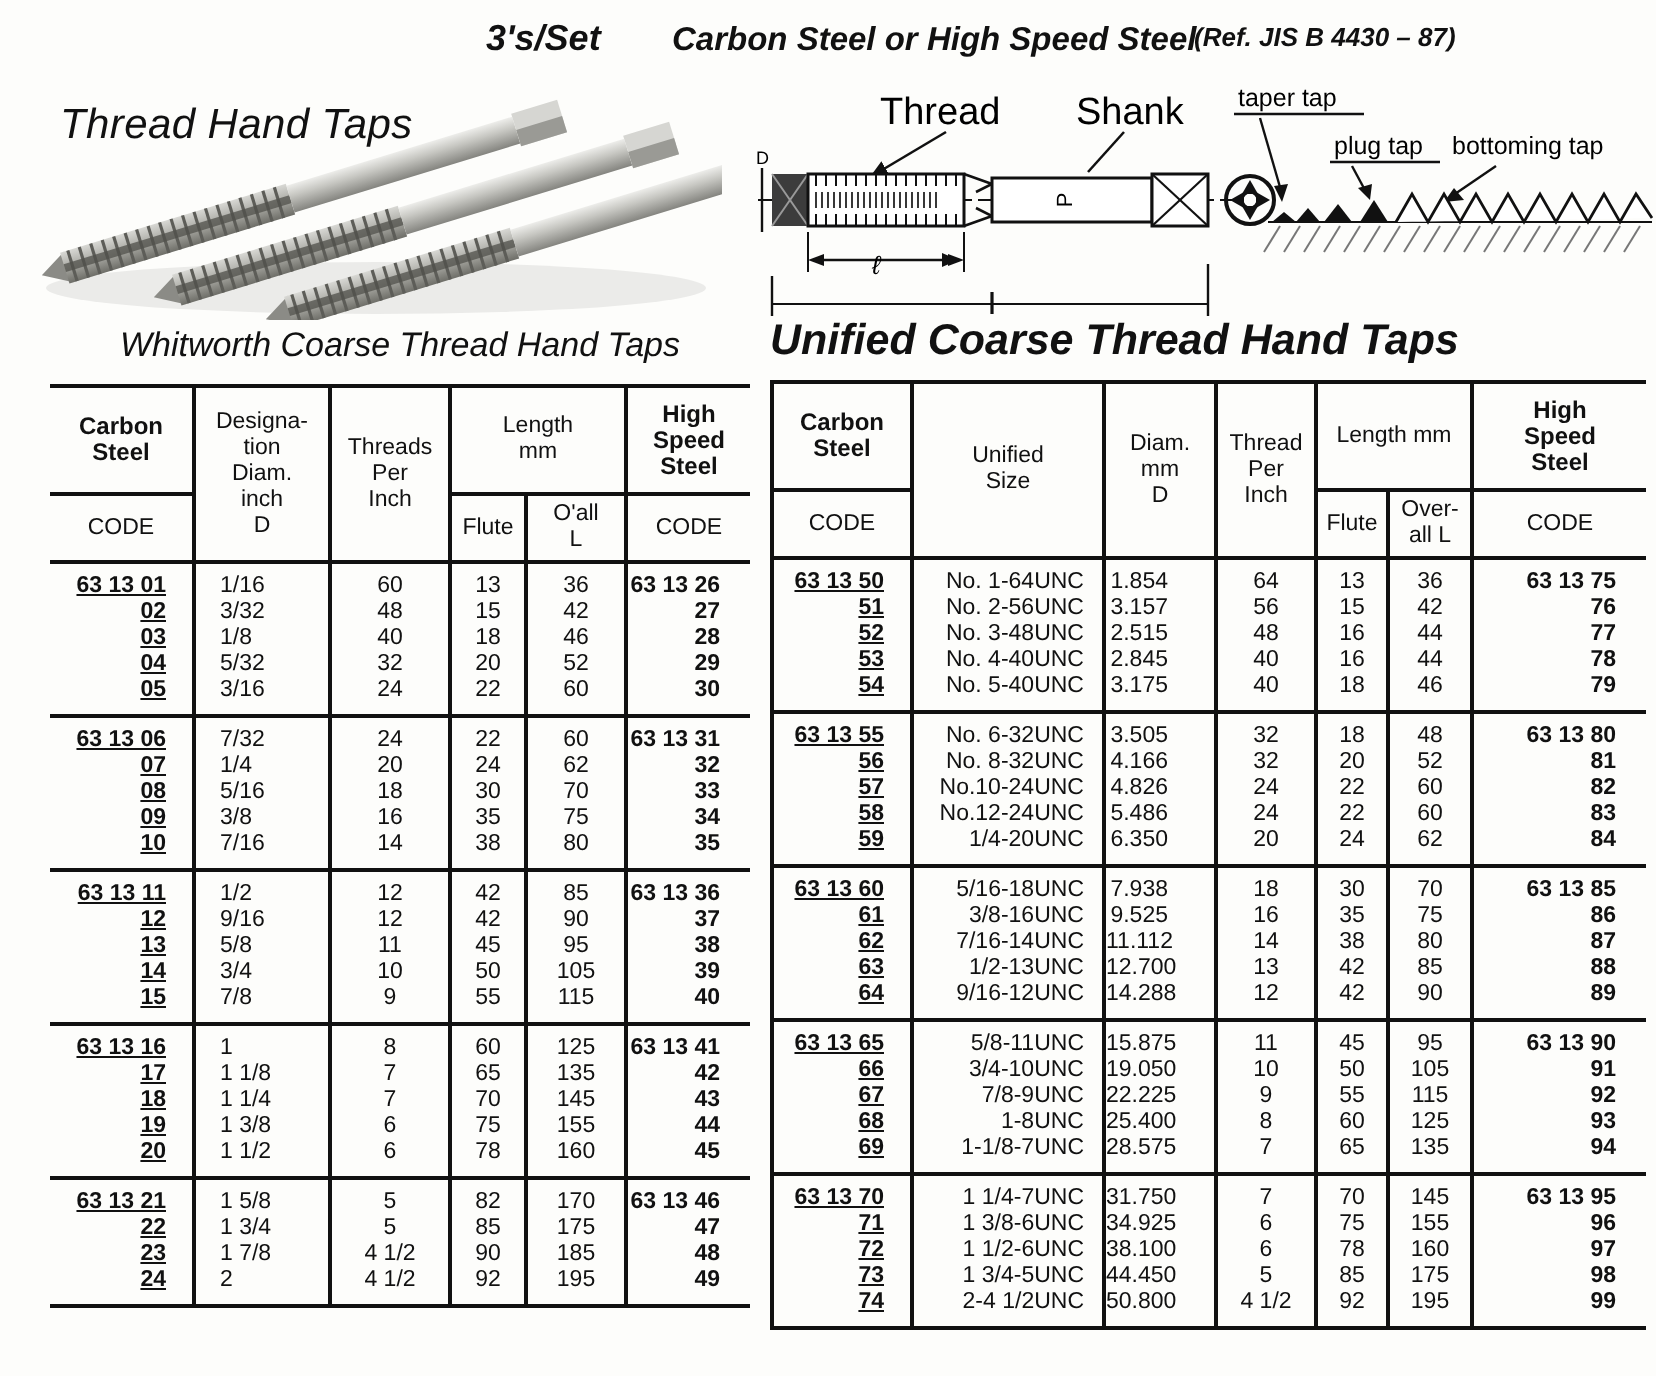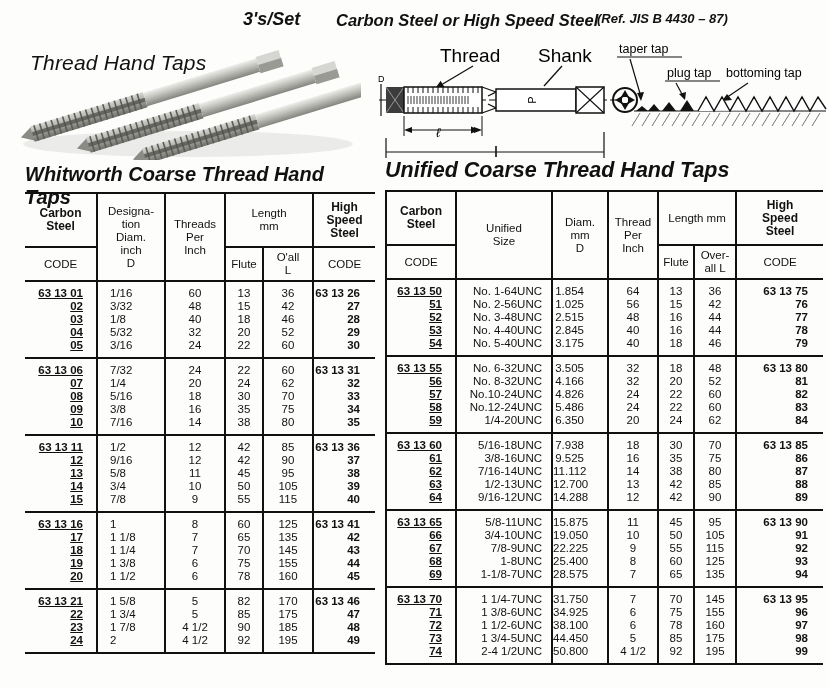--- a/index.html
+++ b/index.html
@@ -9,21 +9,21 @@
     font-family:"Liberation Sans","DejaVu Sans",sans-serif;
     -webkit-font-smoothing:antialiased;
   }
   .abs{position:absolute;}
   
   .pg-title{left:30px;top:7px;font-size:21px;font-weight:normal;font-style:italic;letter-spacing:.2px;margin-top:44px;}
   .set-label{left:243px;top:9px;font-size:18px;font-weight:bold;font-style:italic;}
   .mat-label{left:336px;top:11px;font-size:16.5px;font-weight:bold;font-style:italic;}
   .ref-label{left:597px;top:11px;font-size:13px;font-weight:bold;font-style:italic;}
   
-  .wt-title{left:25px;top:163px;width:350px;text-align:left;font-size:20px;font-weight:bold;font-style:italic;}
+  .wt-title{left:25px;top:163px;width:350px;text-align:center;font-size:17px;font-weight:normal;font-style:italic;}
   .ut-title{left:385px;top:158px;width:440px;text-align:left;font-size:21.5px;font-weight:bold;font-style:italic;}
   
   table.dtable{
     border-collapse:collapse;table-layout:fixed;
     border-top:2.5px solid #111;border-bottom:2.5px solid #111;
     font-size:11.5px;line-height:13px;
   }
   #ut-table{border-left:2px solid #111;}
   .dtable th,.dtable td{padding:0;margin:0;font-weight:normal;vertical-align:middle;}
   .dtable tbody{border-top:2.5px solid #111;}
@@ -597,21 +597,21 @@
           <td class="c-nominal v">No. 1-64UNC</td>
           <td class="c-diam v">1.854</td>
           <td class="c-num v">64</td>
           <td class="c-num v">13</td>
           <td class="c-num v">36</td>
           <td class="c-hss v">63 13 75</td>
         </tr>
         <tr>
           <td class="c-code">51</td>
           <td class="c-nominal v">No. 2-56UNC</td>
-          <td class="c-diam v">1.025</td>
+          <td class="c-diam v">3.157</td>
           <td class="c-num v">56</td>
           <td class="c-num v">15</td>
           <td class="c-num v">42</td>
           <td class="c-hss v">76</td>
         </tr>
         <tr>
           <td class="c-code">52</td>
           <td class="c-nominal v">No. 3-48UNC</td>
           <td class="c-diam v">2.515</td>
           <td class="c-num v">48</td>

